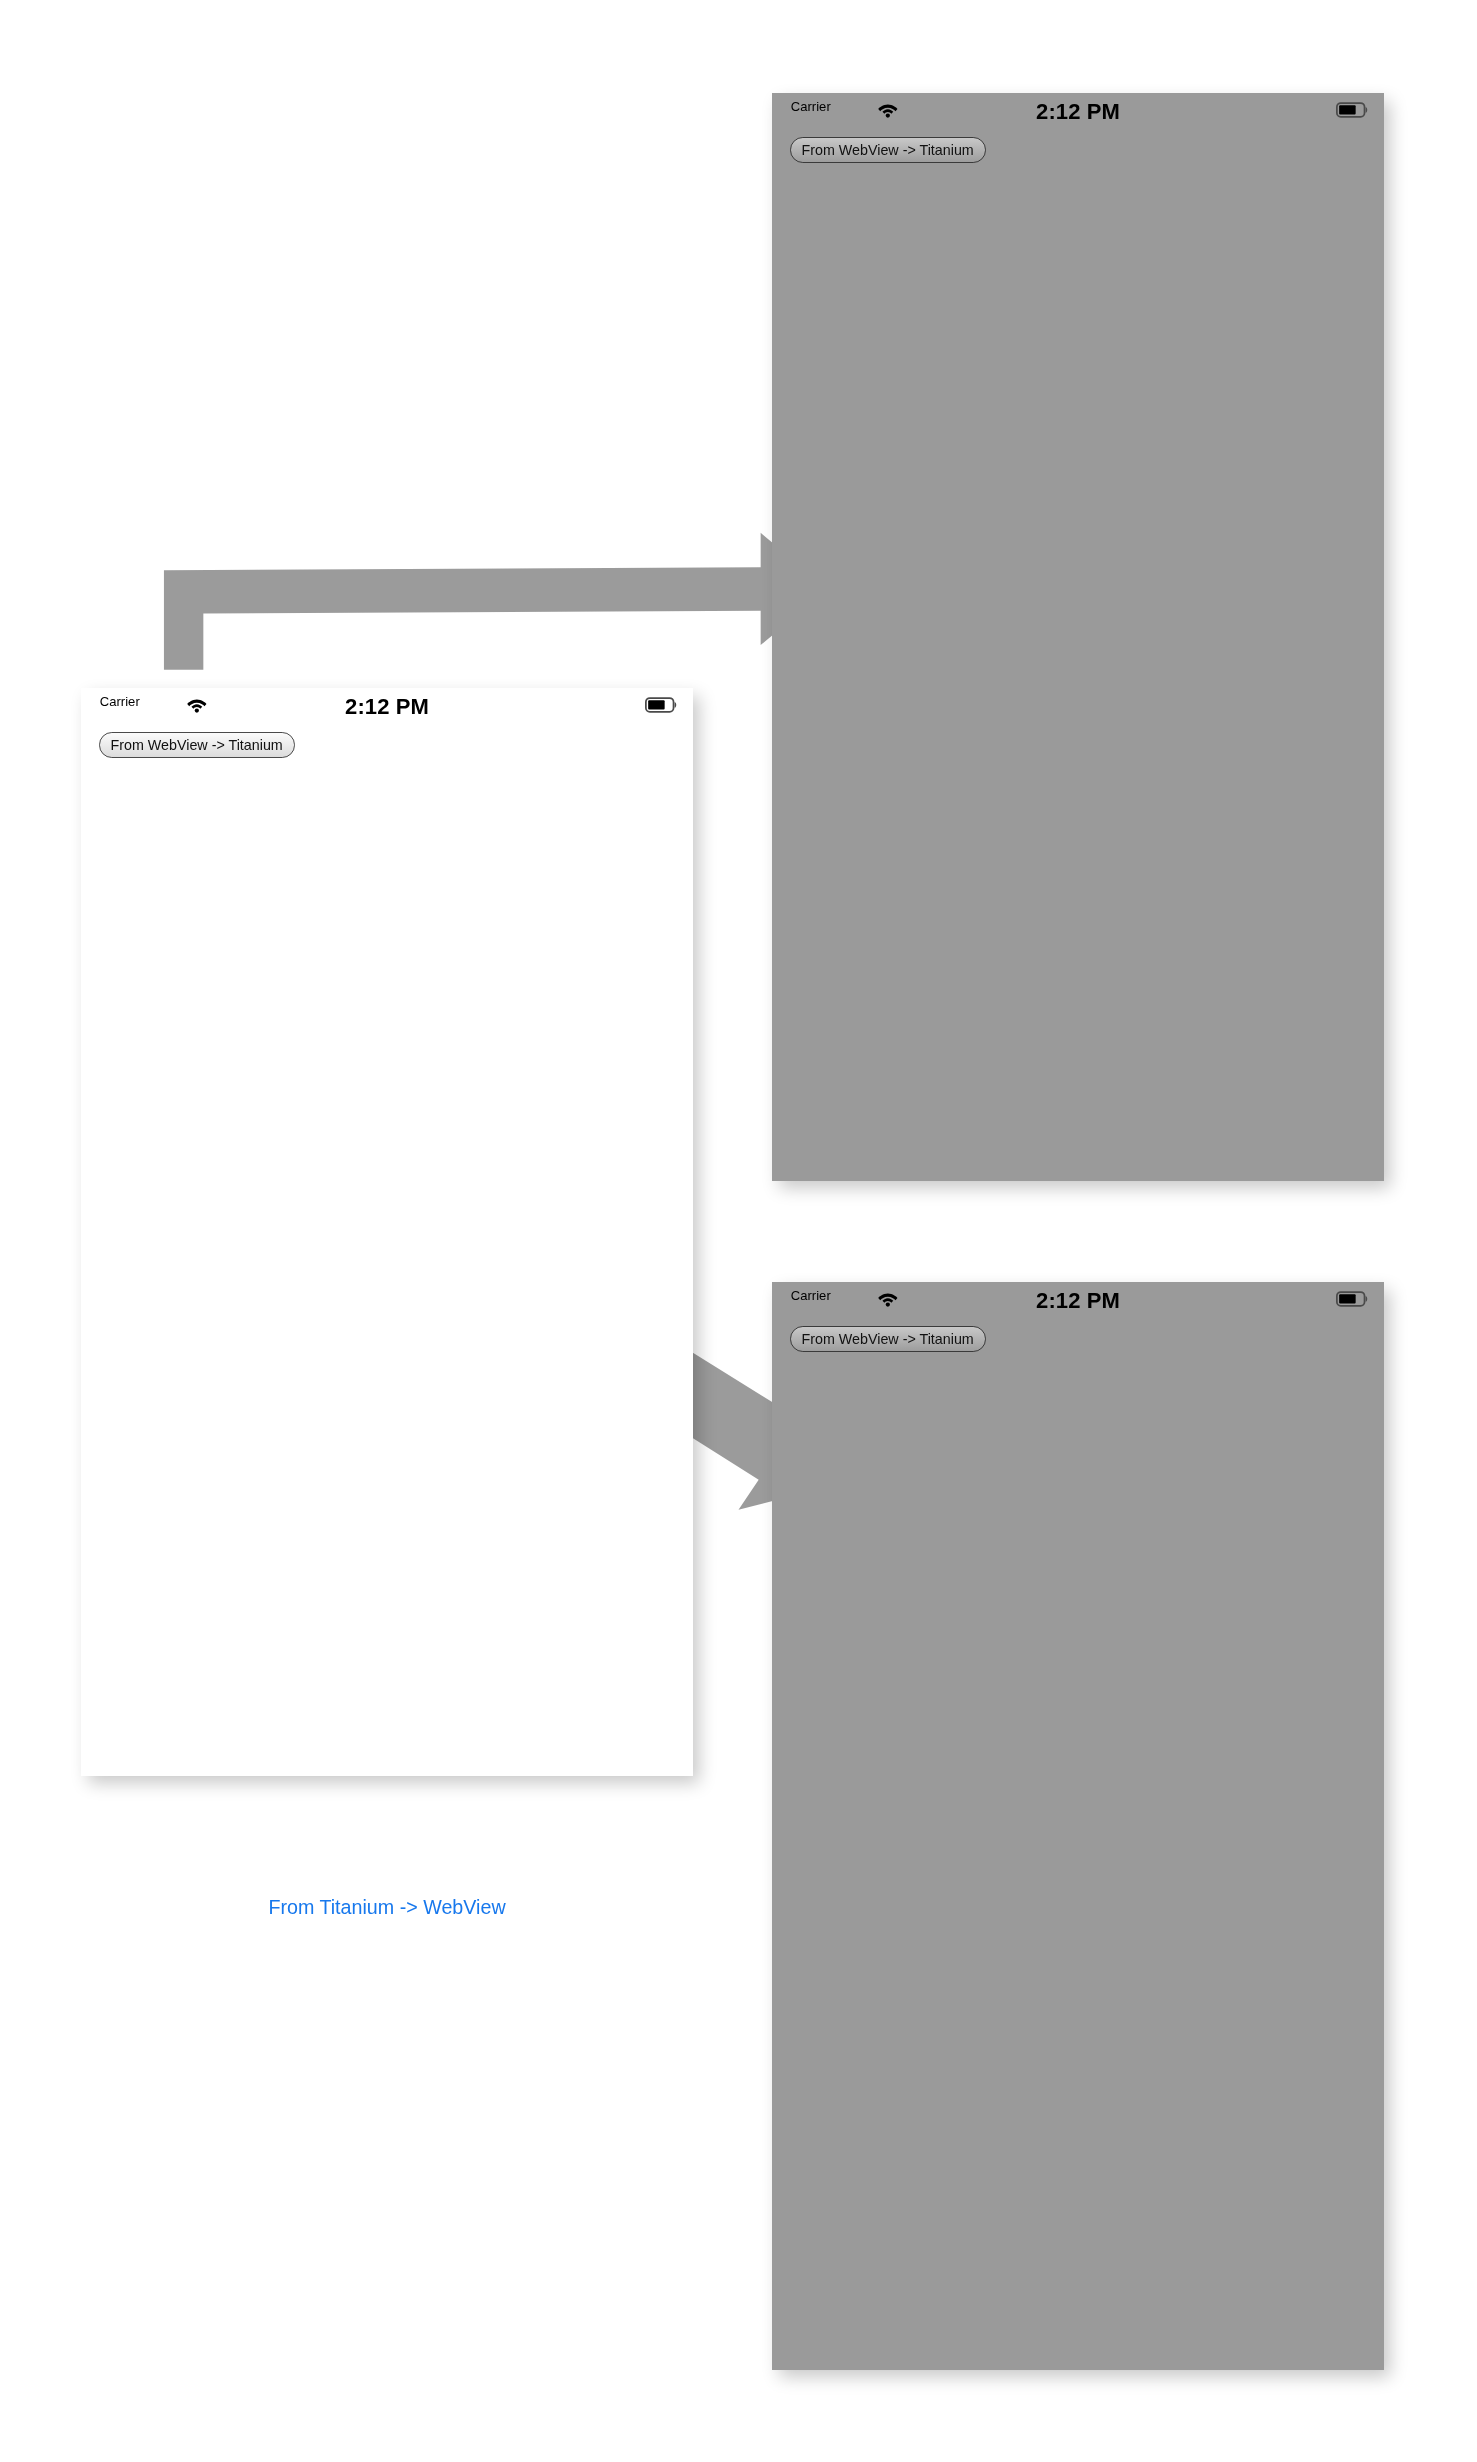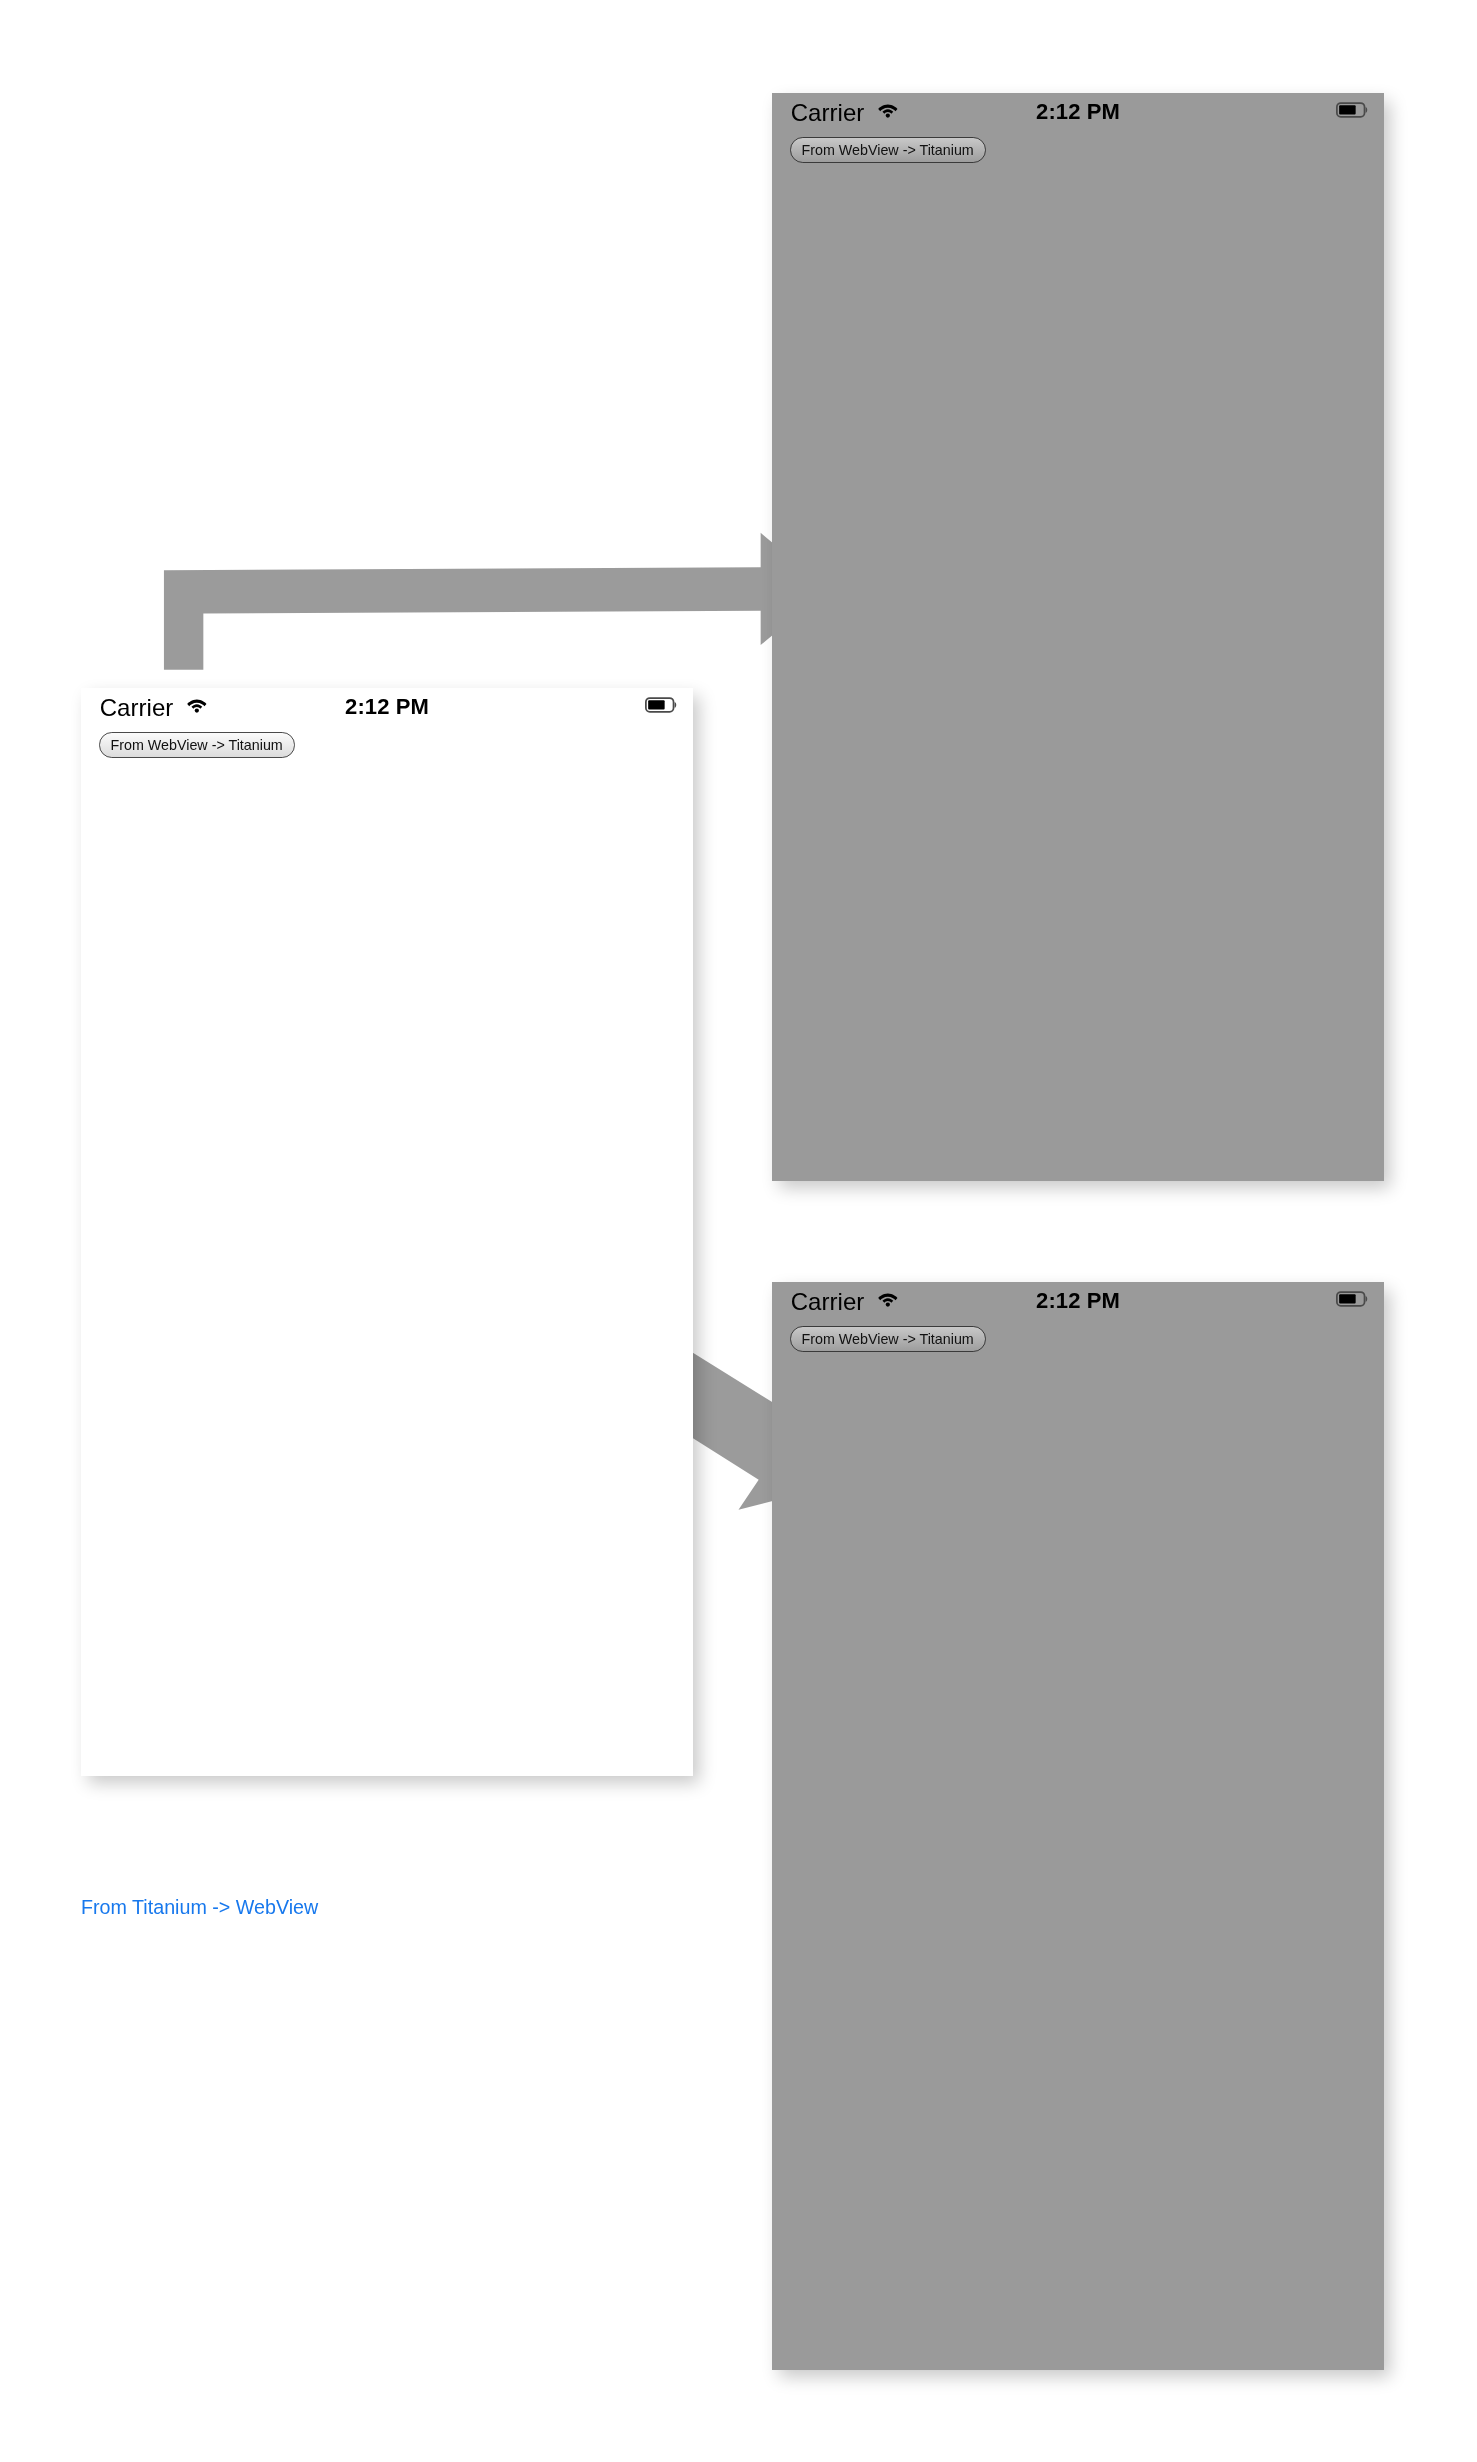--- a/index.html
+++ b/index.html
@@ -15,38 +15,38 @@
 
   
   #phone-top{left:772px;top:93px;width:612px;height:1088px;}
   
   #phone-bottom{left:772px;top:1282px;width:612px;height:1088px;}
   
   #phone-left{left:81px;top:688px;width:612px;height:1088px;}
 
   
   .statusbar{position:absolute;left:0;top:0;width:100%;height:30.5px;}
-  .sb-carrier{position:absolute;left:18.7px;top:5.9px;font-size:24px;color:#000;
+  .sb-carrier{position:absolute;left:18.7px;top:5.9px;font-size:13px;color:#000;
               letter-spacing:0.05px;white-space:nowrap;}
   .sb-wifi{position:absolute;left:106px;top:8.9px;width:19.7px;height:15.8px;}
   .sb-time{position:absolute;left:0;right:0;top:5.9px;text-align:center;
            font-size:22px;font-weight:bold;color:#000;letter-spacing:0.1px;}
   .sb-batt{position:absolute;right:14.8px;top:8.9px;width:33px;height:15.8px;}
 
   
   .tbtn{position:absolute;left:17.7px;top:44px;height:25.6px;
         padding:0 10.8px;display:flex;align-items:center;justify-content:flex-start;
         border:1.5px solid #3a3a3a;border-radius:12.8px;
         font-size:14.3px;color:#111;white-space:nowrap;
         background:linear-gradient(#c8c8c8,#9d9d9d);
         box-sizing:border-box;}
   .white .tbtn{background:linear-gradient(#fbfbfb,#dcdcdc);border-color:#4a4a4a;}
 
   
-  .wv-link{position:absolute;left:0;right:0;top:1208px;text-align:left;
+  .wv-link{position:absolute;left:0;right:0;top:1208px;text-align:center;
            font-size:19.7px;color:#1778ed;white-space:nowrap;}
 
   
   .arrow-layer{position:absolute;left:0;top:0;width:1477px;height:2462px;
                pointer-events:none;}
 </style>
 </head>
 <body>
 
 <svg class="arrow-layer" viewBox="0 0 3000 5000" width="1477" height="2462">

